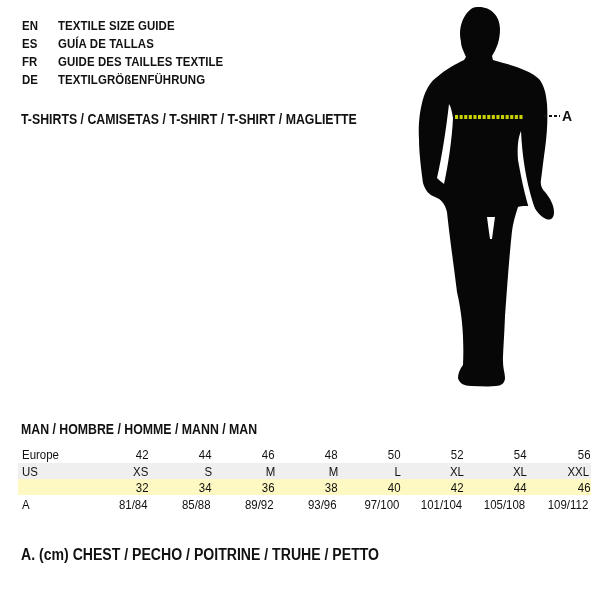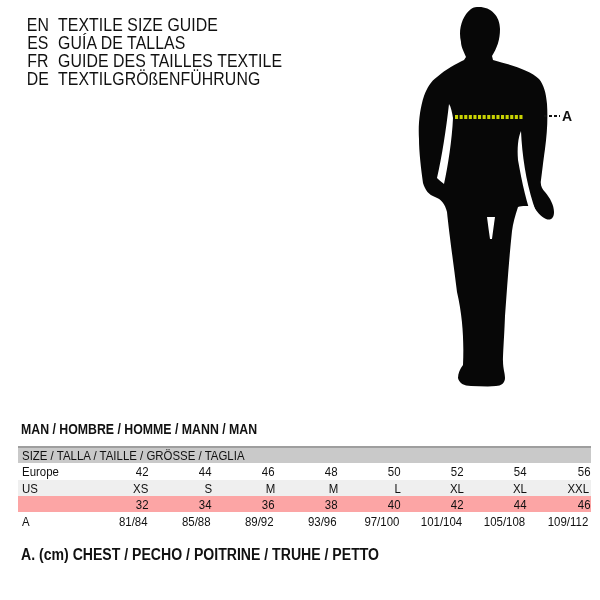--- a/index.html
+++ b/index.html
@@ -5,21 +5,21 @@
   html,body{margin:0;padding:0;background:#fff;}
   .canvas{
     position:relative;width:600px;height:600px;background:#ffffff;overflow:hidden;
     font-family:"Liberation Sans","DejaVu Sans",sans-serif;color:#111;
   }
   .cond{display:inline-block;transform:scaleX(.88);transform-origin:0 50%;white-space:nowrap;}
   .abs{position:absolute;}
 
   
   .lang-block{left:22px;top:16px;}
-  .lang-row{display:flex;height:18px;align-items:center;font-size:18px;font-weight:400;letter-spacing:.1px;text-align:center;}
+  .lang-row{display:flex;height:18px;align-items:center;font-size:13px;font-weight:700;letter-spacing:.1px;}
   .lang-row .code{width:36px;flex:0 0 36px;}
 
   
   .cat-block{left:21px;top:109px;}
   .cat-line{height:19px;display:flex;align-items:center;font-size:14px;font-weight:700;}
 
   
   .fig{left:400px;top:0px;width:200px;height:400px;}
   .measure-a{left:558px;top:108px;width:18px;text-align:center;font-size:14px;font-weight:700;}
 
@@ -28,21 +28,21 @@
 
   
   .size-table{left:18px;top:446px;width:573px;font-size:13px;font-weight:400;}
   .thead{
     box-sizing:border-box;height:17px;background:#c9c9c9;border-top:2px solid #9e9e9e;
     display:flex;align-items:center;padding-left:4px;
   }
   .trow{display:grid;grid-template-columns:68px repeat(8,1fr);}
   .trow.r-europe{height:17px;}
   .trow.r-us{height:16px;background:#efefef;}
-  .trow.r-num{height:16px;background:#fca5a5;}
+  .trow.r-num{height:16px;background:#fef9c3;}
   .trow.r-a{height:18px;}
   .tcell{display:flex;align-items:center;justify-content:flex-end;overflow:visible;}
   .tcell>span{display:inline-block;transform:scaleX(.88);white-space:nowrap;}
   .tcell.lbl{justify-content:flex-start;padding-left:4px;}
   .tcell.lbl>span{transform-origin:0 50%;}
 
   
   .footnote{left:21px;top:547px;height:16px;display:flex;align-items:center;font-size:16px;font-weight:700;}
 </style>
 </head>
@@ -63,20 +63,23 @@
       <span class="code cond">FR</span>
       <span class="cond">GUIDE DES TAILLES TEXTILE</span>
     </div>
     <div class="lang-row">
       <span class="code cond">DE</span>
       <span class="cond">TEXTILGRÖßENFÜHRUNG</span>
     </div>
   </div>
 
   <div class="abs cat-block">
+    <div class="cat-line">
+      <span class="cond">T-SHIRTS / CAMISETAS / T-SHIRT / T-SHIRT / MAGLIETTE</span>
+    </div>
   </div>
 
   <svg class="abs fig" viewBox="0 0 200 400" width="200" height="400">
     <path fill="#070707" d="
       M79,7
       C91,7 100,16 100,29
       C100,40 97,48 92,56
       L93,60
       C111,65 130,70 139,79
       C144,85 146,93 147,104
@@ -123,23 +126,20 @@
 
   <div class="abs measure-a">
     <span>A</span>
   </div>
 
   <div class="abs man-title">
     <span class="cond">MAN / HOMBRE / HOMME / MANN / MAN</span>
   </div>
 
   <div class="abs size-table">
-    <div class="thead">
-      <span class="cond">SIZE / TALLA / TAILLE / GRÖSSE / TAGLIA</span>
-    </div>
 
     <div class="trow r-europe">
       <div class="tcell lbl">
           <span>Europe</span>
         </div>
       <div class="tcell">
           <span>42</span>
         </div>
       <div class="tcell">
           <span>44</span>

